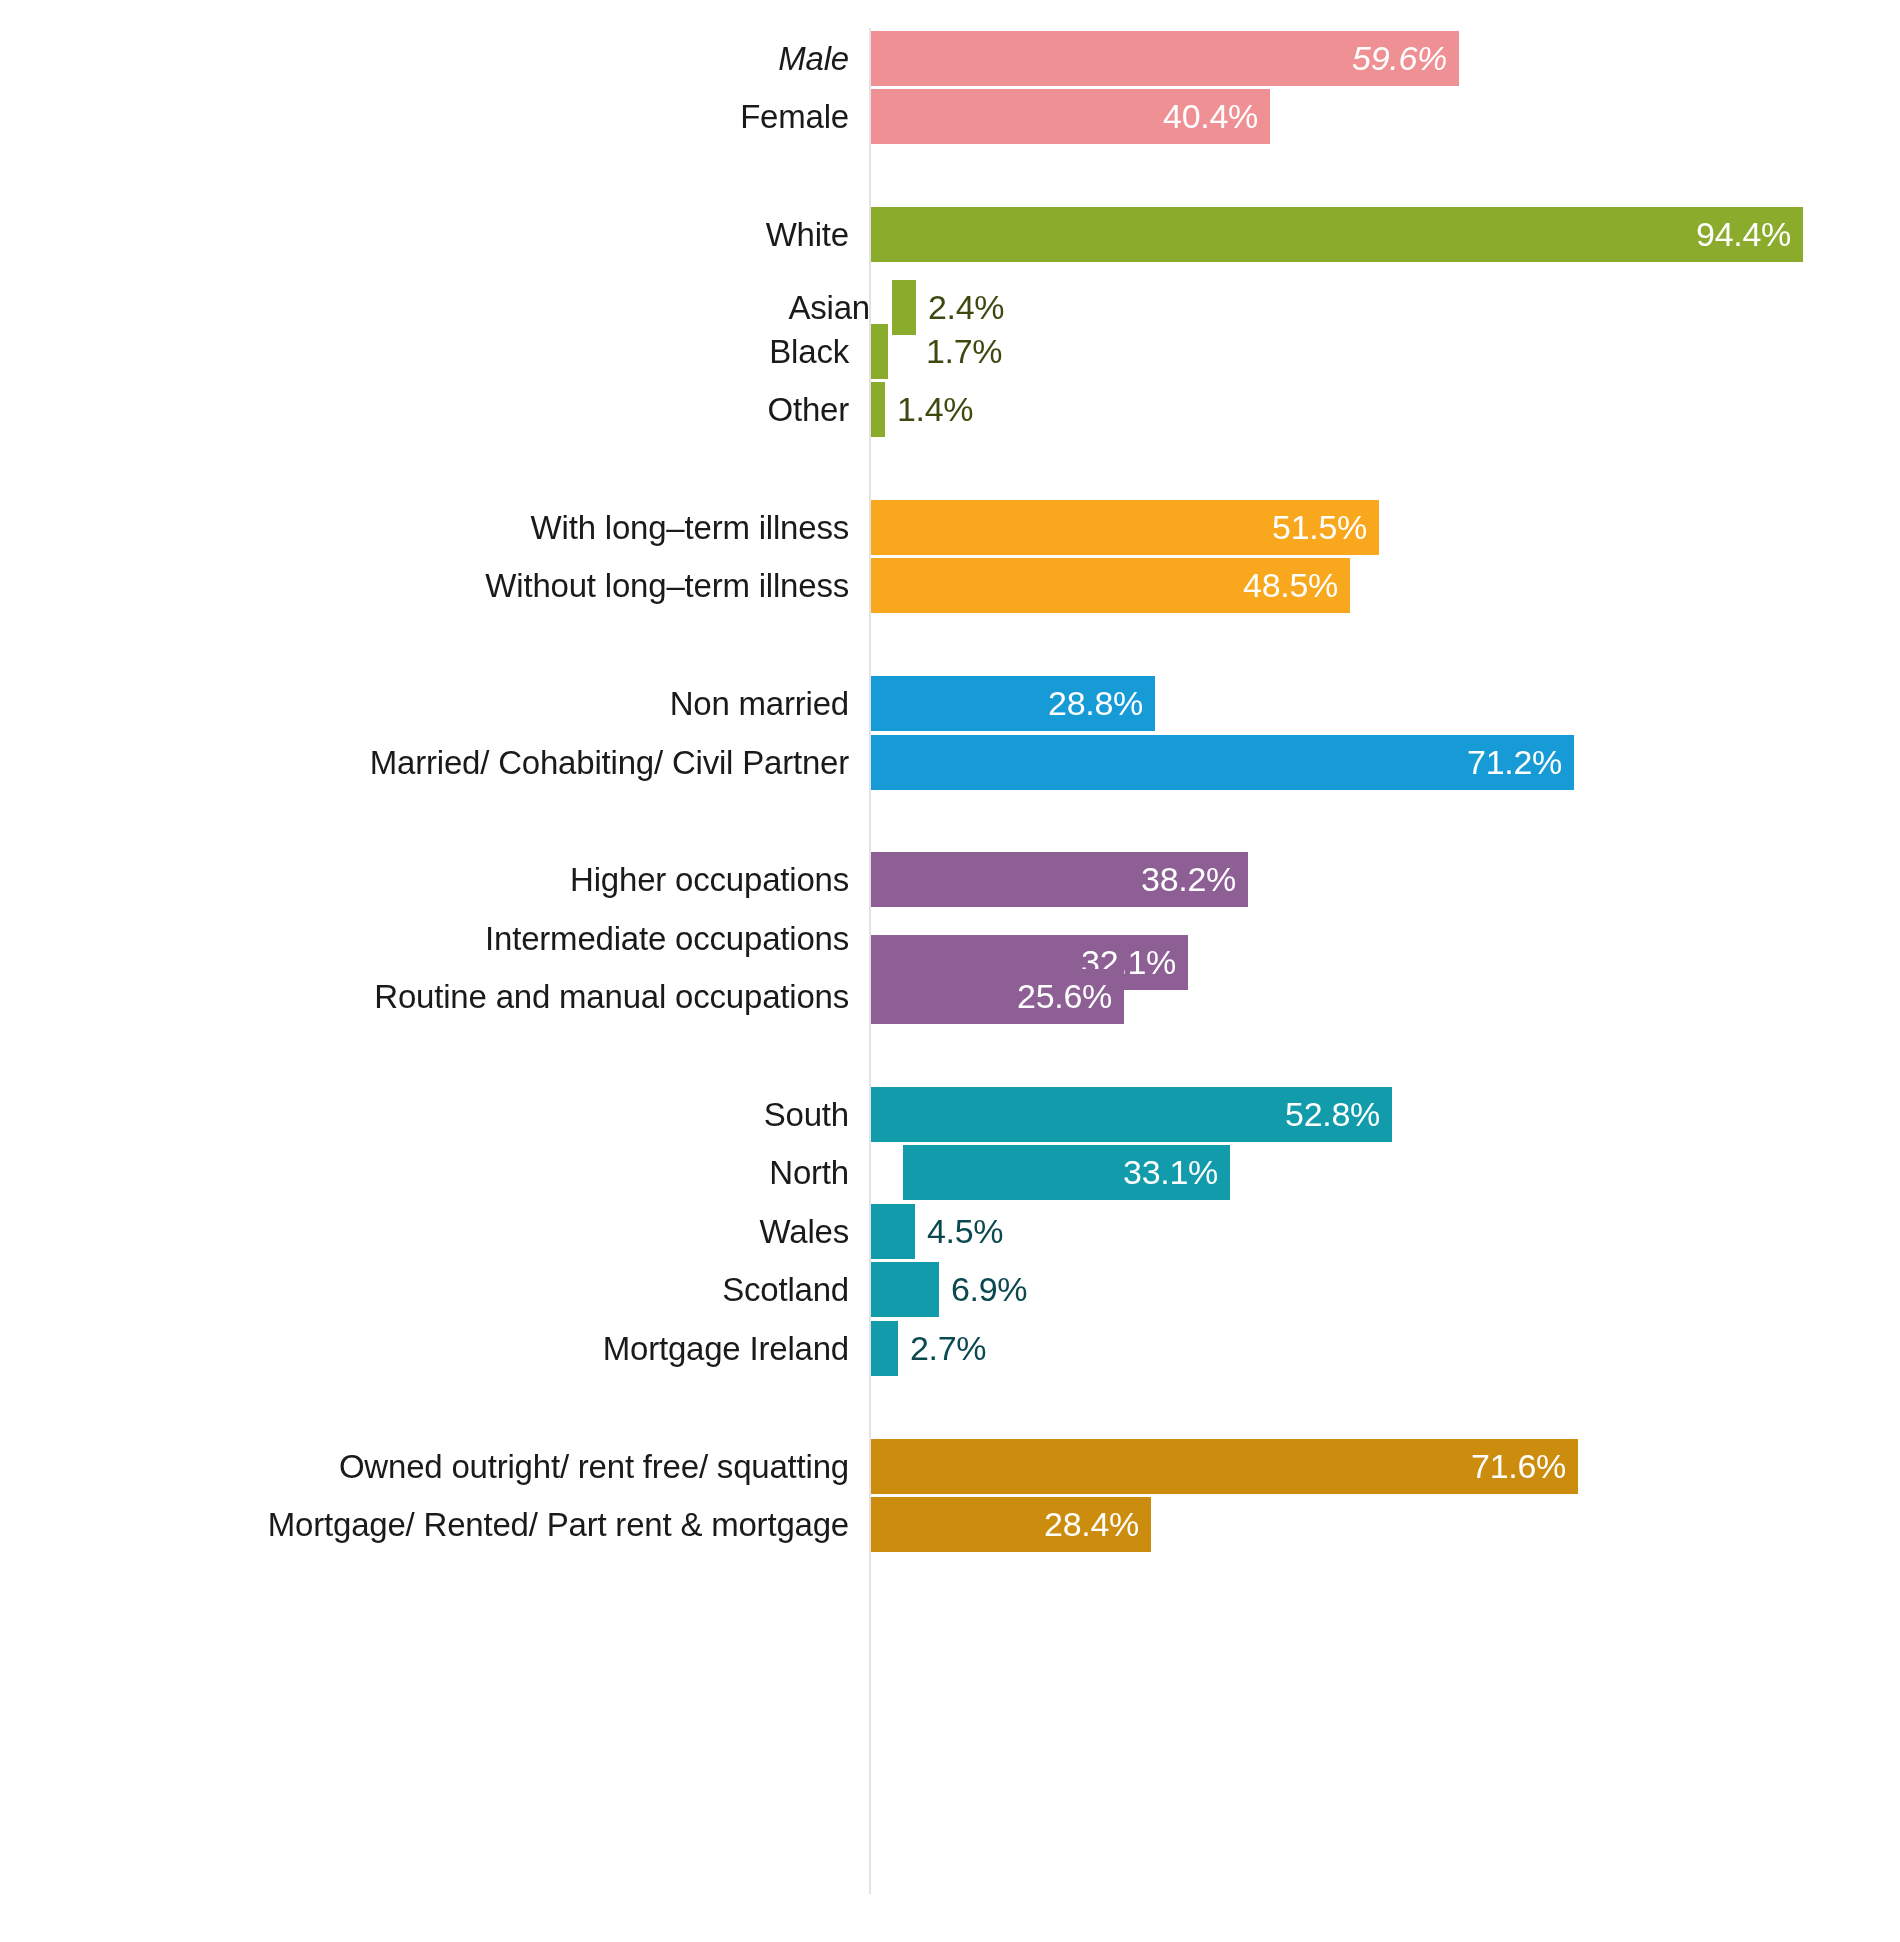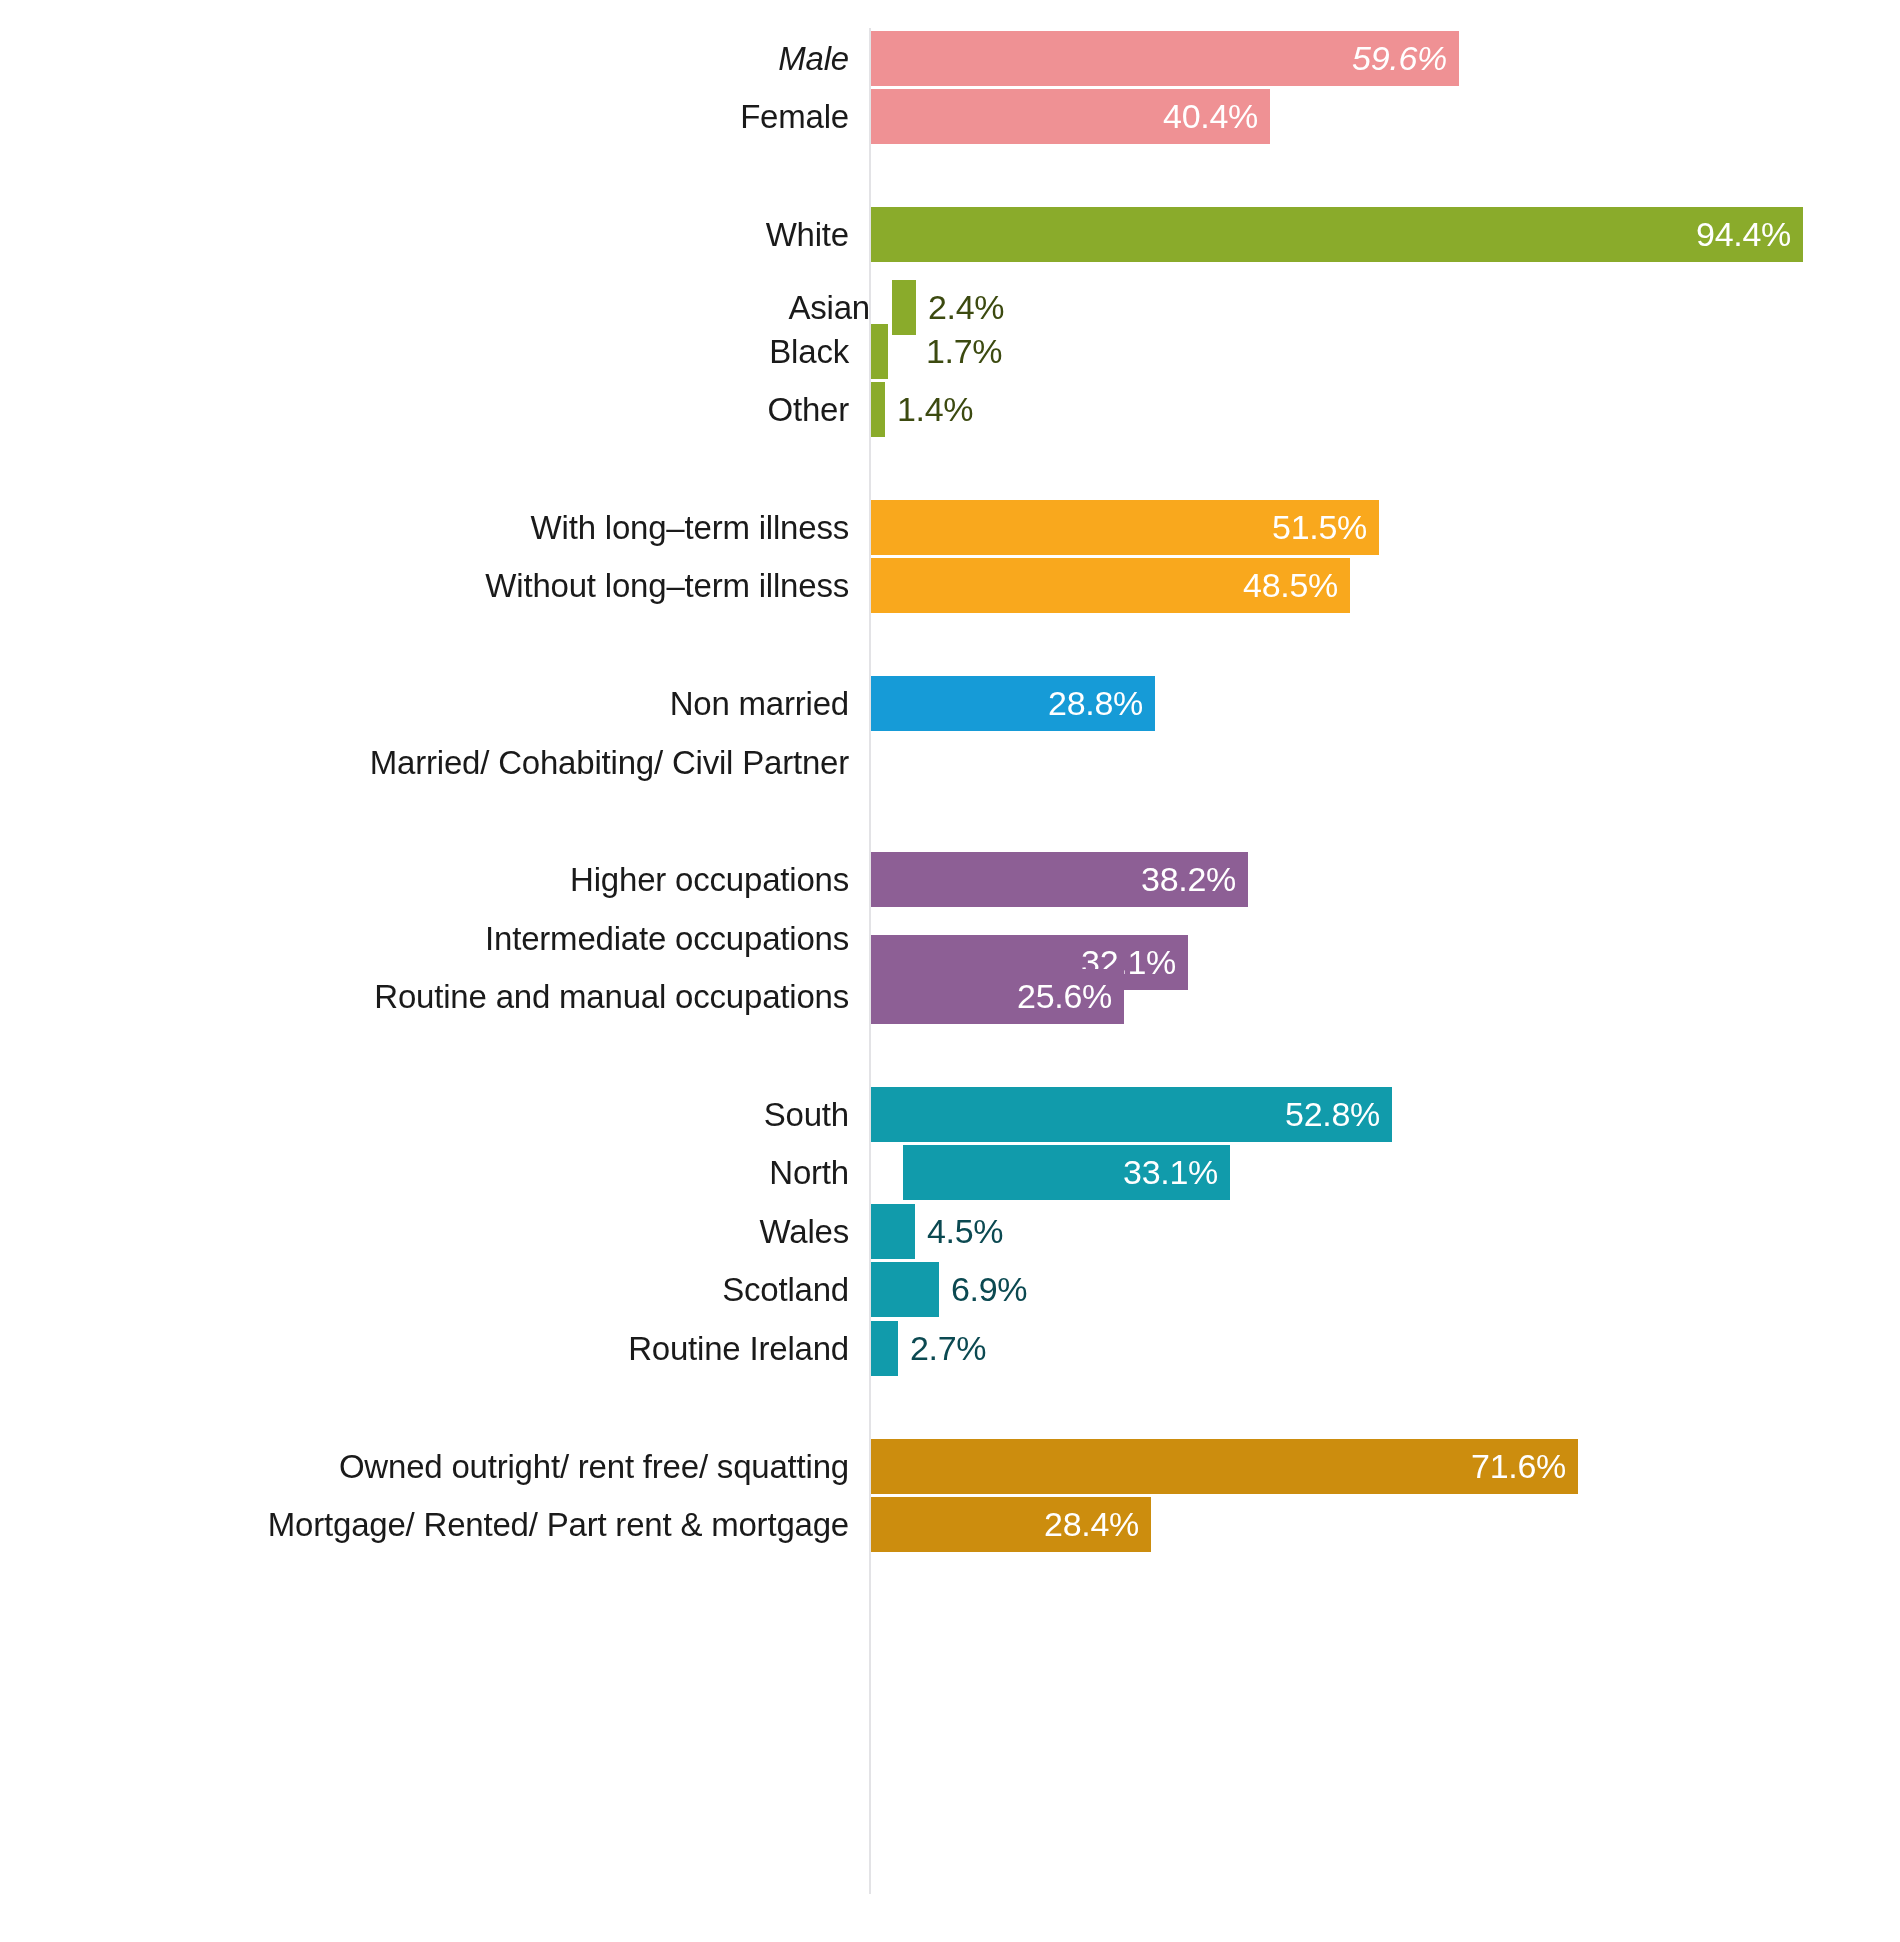--- a/index.html
+++ b/index.html
@@ -152,20 +152,24 @@
       </div>
       <div class="bar-row" style="top: 676px;">
         <div class="bar-label">Non married</div>
         <div class="bar-track" style="width: 284px;">
           <div class="bar-fill" style="width: 284px; background: rgb(22, 155, 215);"></div>
           <div class="bar-value inside">28.8%</div>
         </div>
       </div>
       <div class="bar-row" style="top: 735px;">
         <div class="bar-label">Married/ Cohabiting/ Civil Partner</div>
+        <div class="bar-track" style="width: 703px;">
+          <div class="bar-fill" style="width: 703px; background: rgb(22, 155, 215);"></div>
+          <div class="bar-value inside">71.2%</div>
+        </div>
       </div>
       <div class="bar-row" style="top: 852px;">
         <div class="bar-label">Higher occupations</div>
         <div class="bar-track" style="width: 377px;">
           <div class="bar-fill" style="width: 377px; background: rgb(141, 95, 149);"></div>
           <div class="bar-value inside">38.2%</div>
         </div>
       </div>
       <div class="bar-row" style="top: 911px;">
         <div class="bar-label">Intermediate occupations</div>
@@ -203,21 +207,21 @@
         </div>
       </div>
       <div class="bar-row" style="top: 1262px;">
         <div class="bar-label">Scotland</div>
         <div class="bar-track" style="width: 68px;">
           <div class="bar-fill" style="width: 68px; background: rgb(17, 155, 171);"></div>
           <div class="bar-value outside" style="color: rgb(11, 73, 81);">6.9%</div>
         </div>
       </div>
       <div class="bar-row" style="top: 1321px;">
-        <div class="bar-label">Routine Ireland</div>
+        <div class="bar-label">Mortgage Ireland</div>
         <div class="bar-track" style="width: 27px;">
           <div class="bar-fill" style="width: 27px; background: rgb(17, 155, 171);"></div>
           <div class="bar-value outside" style="color: rgb(11, 73, 81);">2.7%</div>
         </div>
       </div>
       <div class="bar-row" style="top: 1439px;">
         <div class="bar-label">Owned outright/ rent free/ squatting</div>
         <div class="bar-track" style="width: 707px;">
           <div class="bar-fill" style="width: 707px; background: rgb(204, 141, 14);"></div>
           <div class="bar-value inside">71.6%</div>

